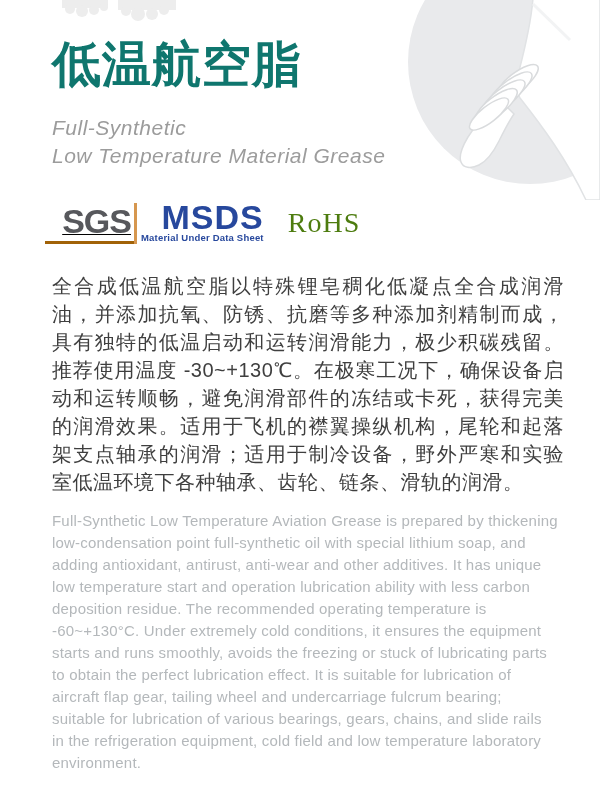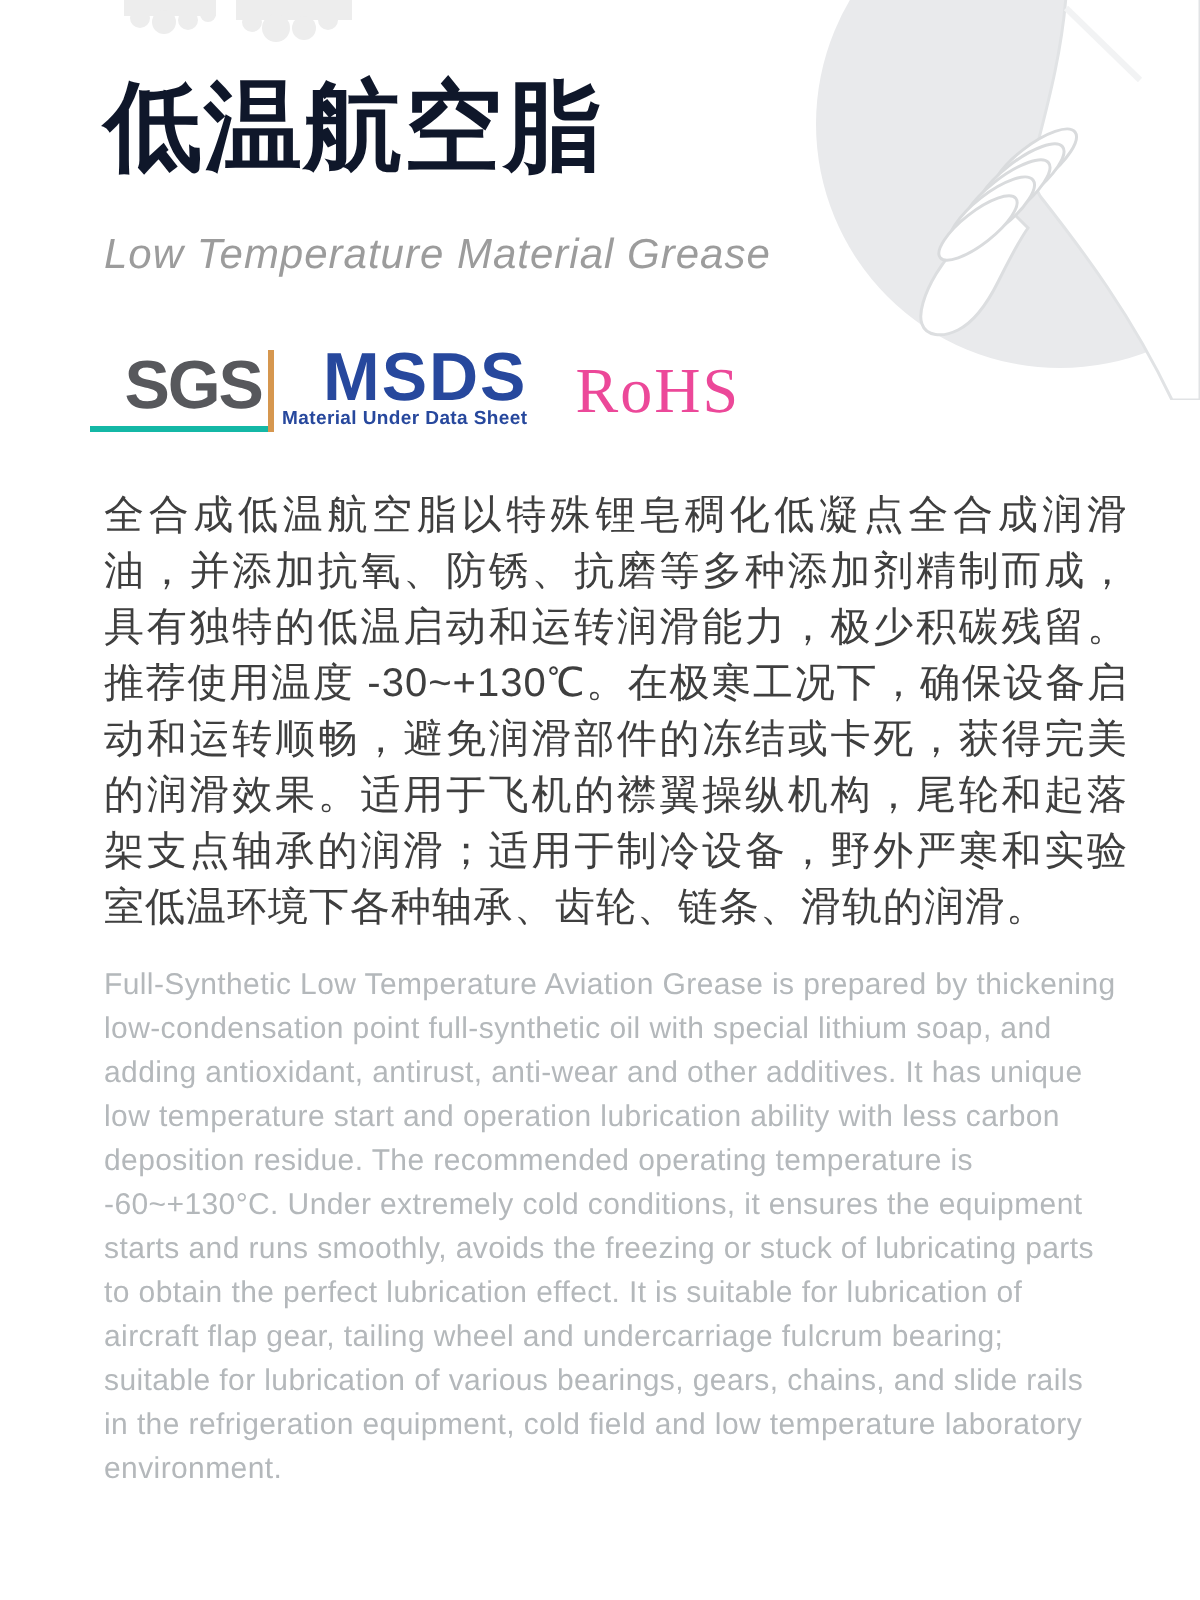--- a/index.html
+++ b/index.html
@@ -18,38 +18,39 @@
   .hero { position: absolute; left: 390px; top: 0; width: 210px; height: 200px; }
 
   .content { position: absolute; left: 52px; top: 36px; width: 512px; }
 
   .title-line1 {
     font-size: 46px; line-height: 52px; font-weight: bold;
     color: #2b2b2b; letter-spacing: 2px;
   }
   .title-line2 {
     font-size: 49px; line-height: 56px; font-weight: bold;
-    color: #0f172a; letter-spacing: 1px;
+    color: #0f766e; letter-spacing: 1px;
   }
 
   .subtitle {
     margin-top: 22px;
     font-size: 21px; line-height: 28px;
     font-style: italic; color: #9c9c9c; letter-spacing: 0.5px;
   }
 
   .logos {
     margin-top: 32px; margin-left: -7px;
     display: flex; align-items: flex-end;
   }
   .sgs-box {
     position: relative;
     width: 92px; padding-bottom: 4px; padding-right: 6px;
     text-align: right;
-    border-bottom: 3px solid #14b8a6;
+    border-bottom: 3px solid #a16207;
+    text-decoration: underline;
   }
   .sgs-box::after {
     content: ""; position: absolute; right: 0; top: -2px; bottom: -3px;
     width: 3px; background: #d6974f;
   }
   .sgs-text {
     font-size: 34px; line-height: 32px; font-weight: bold;
     color: #57585c; letter-spacing: -1px;
   }
   .msds-box { margin-left: 4px; text-align: right; padding-bottom: 1px; }
@@ -57,22 +58,22 @@
     font-size: 34px; line-height: 30px; font-weight: bold;
     color: #27489d; letter-spacing: 1px;
   }
   .msds-sub {
     font-size: 9.5px; line-height: 11px; font-weight: bold;
     color: #27489d; letter-spacing: 0.2px; white-space: nowrap;
   }
   .rohs-box { margin-left: 24px; padding-bottom: 2px; }
   .rohs-text {
     font-family: "Liberation Serif", serif;
-    font-size: 32px; line-height: 38px; font-weight: normal;
-    color: #ec4899; letter-spacing: 1px;
+    font-size: 28px; line-height: 38px; font-weight: normal;
+    color: #4d7c0f; letter-spacing: 1px;
   }
 
   .cn-paragraph {
     margin-top: 28px;
     width: 512px;
     font-size: 20px; line-height: 28px;
     color: #3f3f3f;
     text-align: justify;
     letter-spacing: 0.5px;
   }
@@ -122,20 +123,21 @@
       <ellipse cx="99" cy="114" rx="24" ry="8" transform="rotate(-38 99 114)"></ellipse>
     </g>
   </svg>
 </div>
 
 <div class="content">
 
   <div class="title-line2">低温航空脂</div>
 
   <div class="subtitle">
+    <div>Full-Synthetic</div>
     <div>Low Temperature Material Grease</div>
   </div>
 
   <div class="logos">
     <div class="sgs-box">
       <span class="sgs-text">SGS</span>
     </div>
     <div class="msds-box">
       <div class="msds-text">MSDS</div>
       <div class="msds-sub">Material Under Data Sheet</div>

